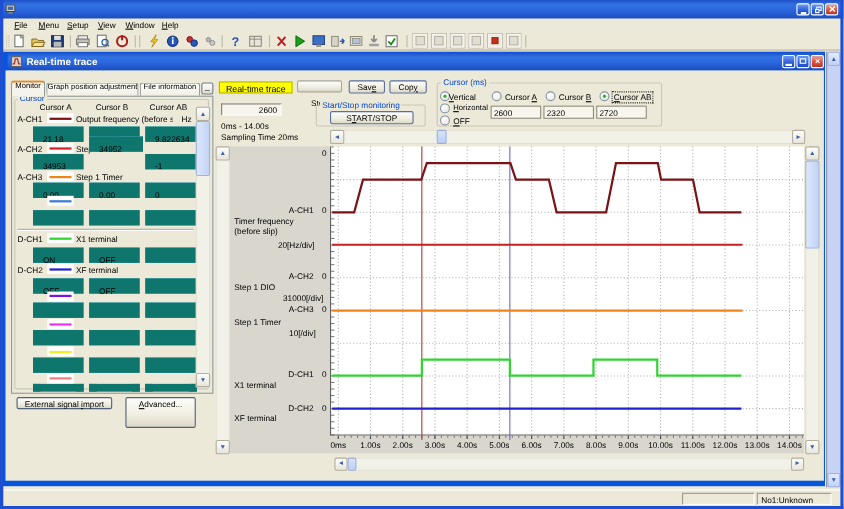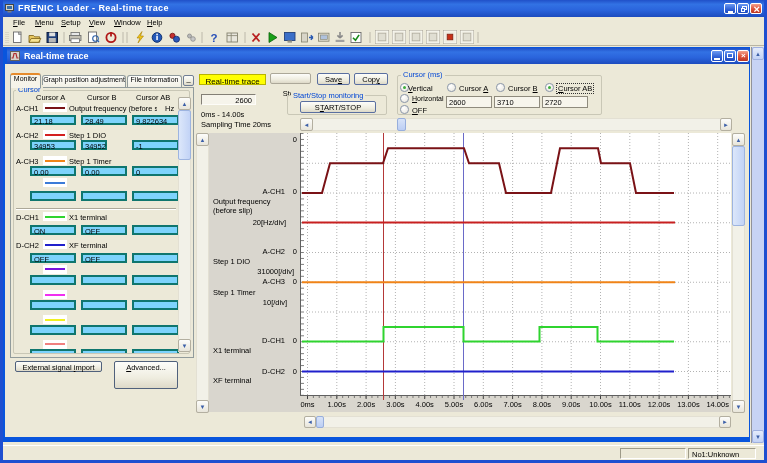--- a/index.html
+++ b/index.html
@@ -33,21 +33,21 @@
     background:linear-gradient(#2050C8 0%, #3272E4 25%, #2A64DC 60%, #1C4BBE 100%); position:absolute; }
   #ititle .txt { position:absolute; left:17px; top:3px; font-size:9px; font-weight:bold; color:#fff; }
   #icontent { left:3px; top:17px; width:744px; height:373px; background:#ECE9D8; position:absolute; }
   
   
   .tab { position:absolute; border:1px solid #919B9C; border-bottom:none; border-radius:3px 3px 0 0; background:linear-gradient(#FDFDFB,#F0EEE2); text-align:center; font-size:7px; white-space:nowrap; overflow:hidden; }
   
   .btn { position:absolute; border:1px solid #707E94; border-radius:2px; background:linear-gradient(#FDFDFA,#EFEDE0 60%,#DDD9C8); text-align:center; }
   .btn u { text-decoration:underline; }
   
-  .fld { position:absolute; border:2px solid #0f766e; background:#7dd3fc; height:10px; padding-left:2px; }
+  .fld { position:absolute; border:7px solid #0f766e; background:#7dd3fc; height:10px; padding-left:2px; }
   .fldw { position:absolute; border:1px solid #8F8B7D; background:#F7F5EC; height:12px; padding:1px 0 0 2px; }
   
   .grp { position:absolute; border:1px solid #C9C7B6; border-radius:2px; }
   .grplbl { position:absolute; color:#0046D5; background:#ECE9D8; padding:0 2px; }
   
   .sw { position:absolute; width:24px; height:9px; background:#fff; }
   .sw i { position:absolute; left:2px; right:2px; top:3.5px; height:2px; }
   
   .sbtrack { position:absolute; background:#F2F1E8; border:1px solid #E3E0D3; }
   .sbtn { position:absolute; background:linear-gradient(#FDFDFB,#E8E5DA); border:1px solid #B3AFA0; border-radius:2px; color:#3B5FA8; font-weight:bold; text-align:center; }
@@ -61,21 +61,20 @@
 </style>
 </head>
 <body>
 
   <div class="abs" id="title">
     <svg class="abs" style="left:5px;top:4px" width="9" height="9" viewBox="0 0 9 9">
       <rect x="0.5" y="0.5" width="8" height="6" fill="#D8D4C8" stroke="#444" stroke-width="1"></rect>
       <rect x="2" y="2" width="5" height="3" fill="#3A6EA5"></rect>
       <rect x="2.5" y="7" width="4" height="1.5" fill="#808080"></rect>
     </svg>
-    <div class="txt">FRENIC Loader - Real-time trace</div>
     <div class="wbtn blue" style="left:724px;width:12px;height:11px">
       <span style="left:2.5px;top:7px;width:5px;height:2px;background:#fff"></span>
     </div>
     <div class="wbtn blue" style="left:737px;width:12px;height:11px">
       <span style="left:4px;top:2px;width:4.5px;height:4px;border:1px solid #fff"></span>
       <span style="left:2.5px;top:4px;width:4.5px;height:4px;border:1px solid #fff;background:#3568D8"></span>
     </div>
     <div class="wbtn red" style="left:750px;width:12px;height:11px">
       <span style="left:2.5px;top:-1.5px;font-size:11px;font-weight:bold">×</span>
     </div>
@@ -205,21 +204,21 @@
     <div class="fld" style="left:30px;top:115px;width:46px">21.18</div>
     <div class="fld" style="left:81px;top:115px;width:46px">28.49</div>
     <div class="fld" style="left:132px;top:115px;width:47px">9.822634</div>
 
     <div class="lbl" style="left:16px;top:131px">A-CH2</div>
     <div class="sw" style="left:43px;top:130px">
       <i style="background:#D42020"></i>
     </div>
     <div class="lbl" style="left:69px;top:131px">Step 1 DIO</div>
     <div class="fld" style="left:30px;top:140px;width:46px">34953</div>
-    <div class="fld" style="left:81px;top:140px;width:26px">34952</div>
+    <div class="fld" style="left:81px;top:124px;width:49px">34952</div>
     <div class="fld" style="left:132px;top:140px;width:47px">-1</div>
 
     <div class="lbl" style="left:16px;top:157px">A-CH3</div>
     <div class="sw" style="left:43px;top:156px">
       <i style="background:#F08418"></i>
     </div>
     <div class="lbl" style="left:69px;top:157px">Step 1 Timer</div>
     <div class="fld" style="left:30px;top:166px;width:46px">0.00</div>
     <div class="fld" style="left:81px;top:166px;width:46px">0.00</div>
     <div class="fld" style="left:132px;top:166px;width:47px">0</div>
@@ -304,21 +303,21 @@
     <div class="lbl" style="left:412px;top:95px;font-size:7px"><u>H</u>orizontal</div>
     <div class="radio" style="left:400px;top:105px"></div>
     <div class="lbl" style="left:412px;top:106px"><u>O</u>FF</div>
     <div class="radio" style="left:447px;top:83px"></div>
     <div class="lbl" style="left:459px;top:84px">Cursor <u>A</u></div>
     <div class="radio" style="left:496px;top:83px"></div>
     <div class="lbl" style="left:508px;top:84px">Cursor <u>B</u></div>
     <div class="radio on" style="left:545px;top:83px"></div>
     <div class="lbl" style="left:557px;top:84px;border:1px dotted #333;padding:0 1px;margin:-1px"><u>C</u>ursor AB</div>
     <div class="fldw" style="left:446px;top:96px;width:46px">2600</div>
-    <div class="fldw" style="left:494px;top:96px;width:46px">3710</div>
+    <div class="fldw" style="left:494px;top:96px;width:46px">2320</div>
     <div class="fldw" style="left:542px;top:96px;width:46px">2720</div>
 
     <div class="sbtrack" style="left:300px;top:118px;width:432px;height:13px"></div>
     <div class="sbtn" style="left:300px;top:118px;width:13px;height:13px;font-size:6px;line-height:12px">◄</div>
     <div class="sbtn" style="left:720px;top:118px;width:12px;height:13px;font-size:6px;line-height:12px">►</div>
     <div class="sthumbh" style="left:397px;top:118px;width:9px;height:13px"></div>
 
     <div class="sbtrack" style="left:196px;top:133px;width:13px;height:280px"></div>
     <div class="sbtn" style="left:196px;top:133px;width:13px;height:13px;font-size:6px;line-height:12px">▲</div>
     <div class="sbtn" style="left:196px;top:400px;width:13px;height:13px;font-size:6px;line-height:12px">▼</div>
@@ -497,21 +496,21 @@
       <text x="300.5" y="274" font-family="Liberation Sans, sans-serif" font-size="7.5" text-anchor="middle" fill="#000">10.00s</text>
       <text x="329.8" y="274" font-family="Liberation Sans, sans-serif" font-size="7.5" text-anchor="middle" fill="#000">11.00s</text>
       <text x="359.1" y="274" font-family="Liberation Sans, sans-serif" font-size="7.5" text-anchor="middle" fill="#000">12.00s</text>
       <text x="388.4" y="274" font-family="Liberation Sans, sans-serif" font-size="7.5" text-anchor="middle" fill="#000">13.00s</text>
       <text x="417.7" y="274" font-family="Liberation Sans, sans-serif" font-size="7.5" text-anchor="middle" fill="#000">14.00s</text>
     </svg>
 
     <div class="rlbl" style="left:210px;top:135px;width:87px">0</div>
     <div class="rlbl" style="left:210px;top:187px;width:75px">A-CH1</div>
     <div class="rlbl" style="left:210px;top:187px;width:87px">0</div>
-    <div class="lbl" style="left:213px;top:197px">Output frequency</div>
+    <div class="lbl" style="left:213px;top:197px">Timer frequency</div>
     <div class="lbl" style="left:213px;top:206px">(before slip)</div>
     <div class="rlbl" style="left:210px;top:218px;width:76px">20[Hz/div]</div>
     <div class="rlbl" style="left:210px;top:247px;width:75px">A-CH2</div>
     <div class="rlbl" style="left:210px;top:247px;width:87px">0</div>
     <div class="lbl" style="left:213px;top:257px">Step 1 DIO</div>
     <div class="rlbl" style="left:210px;top:267px;width:84px">31000[/div]</div>
     <div class="rlbl" style="left:210px;top:277px;width:75px">A-CH3</div>
     <div class="rlbl" style="left:210px;top:277px;width:87px">0</div>
     <div class="lbl" style="left:213px;top:288px">Step 1 Timer</div>
     <div class="rlbl" style="left:210px;top:298px;width:77px">10[/div]</div>

